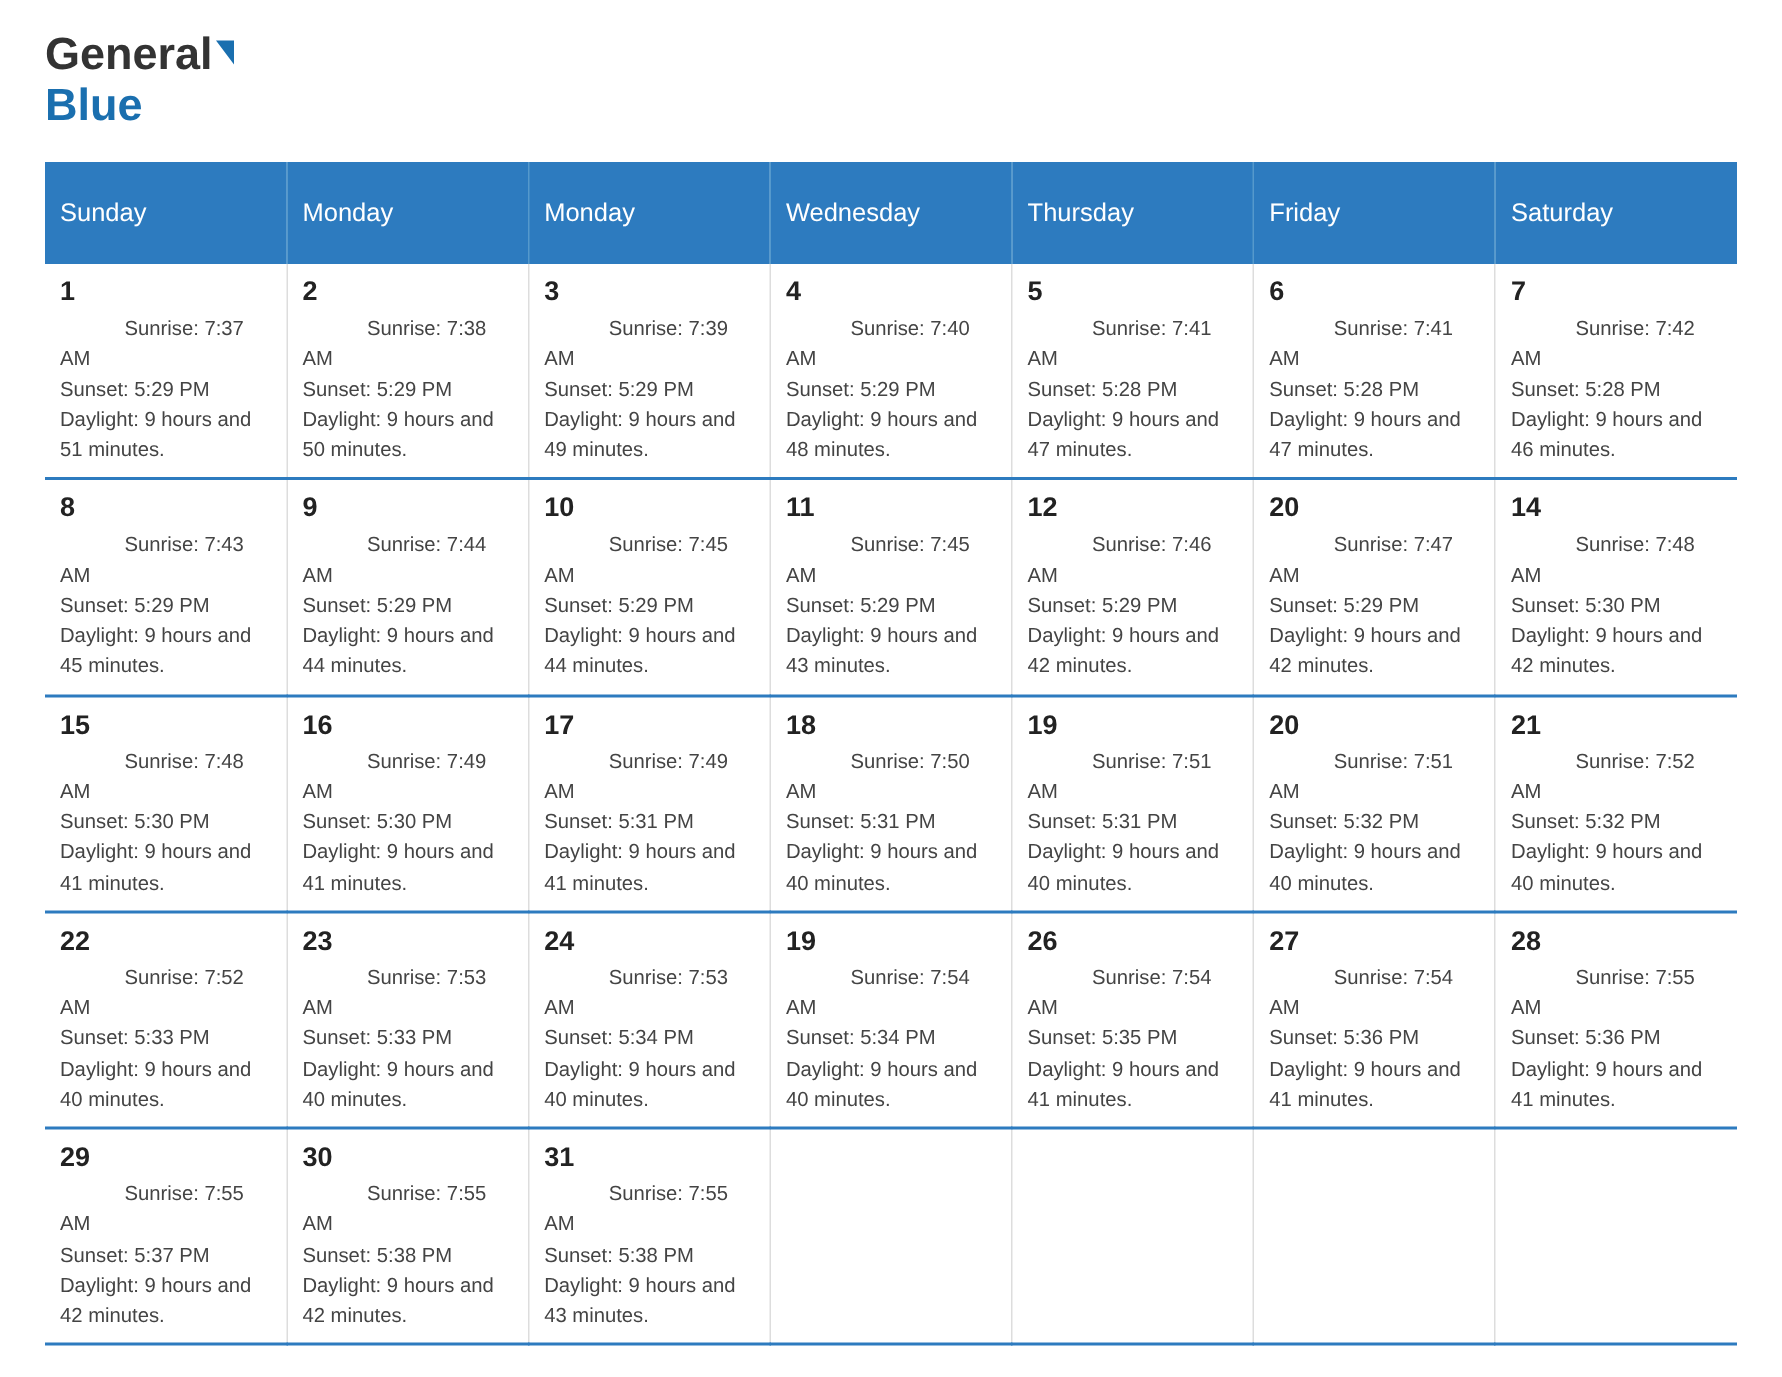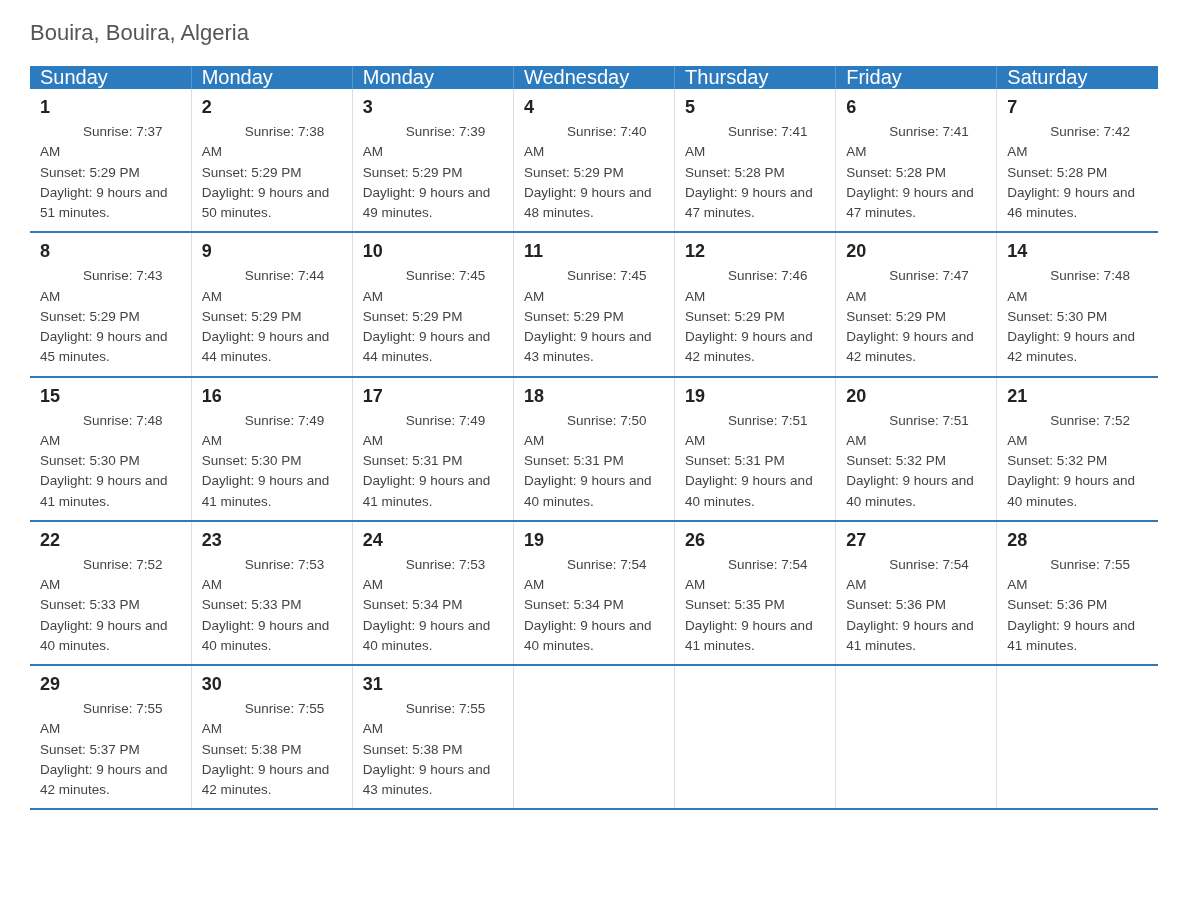--- a/index.html
+++ b/index.html
@@ -41,22 +41,22 @@
     }
     table {
       width: 100%;
       border-collapse: collapse;
     }
     thead tr {
       background-color: #2d7bbf;
       color: #fff;
     }
     thead th {
-      padding: 0 10px;
-      font-size: 20px;
+      padding: 24px 10px;
+      font-size: 17px;
       font-weight: normal;
       text-align: left;
       border-right: 1px solid #5599cc;
     }
     thead th:last-child {
       border-right: none;
     }
     tbody tr {
       border-bottom: 2px solid #2d7bbf;
     }
@@ -82,22 +82,30 @@
       font-size: 13.5px;
       color: #444;
       line-height: 1.5;
       margin-left: 43px;
     }
   </style>
 </head>
 <body>
 
 <div class="header">
+  <div class="logo">
+    <div class="logo-row">
+      <span style="font-size:30px;font-weight:bold;color:#333;">General</span>
+      <span style="display:inline-block;width:0;height:0;border-left:12px solid transparent;border-right:0;border-top:16px solid #1a6faf;margin-left:2px;margin-bottom:4px;"></span>
+    </div>
+    <div class="logo-row">
+      <span style="font-size:30px;font-weight:bold;color:#1a6faf;">Blue</span>
+    </div>
+  </div>
   <div class="title-block">
-    <h2>Bouira, Bouira, Algeria</h2>
   </div>
 </div>
 
 <table>
   <thead>
     <tr>
     <th>Sunday</th>
         <th>Monday</th>
         <th>Monday</th>
         <th>Wednesday</th>

